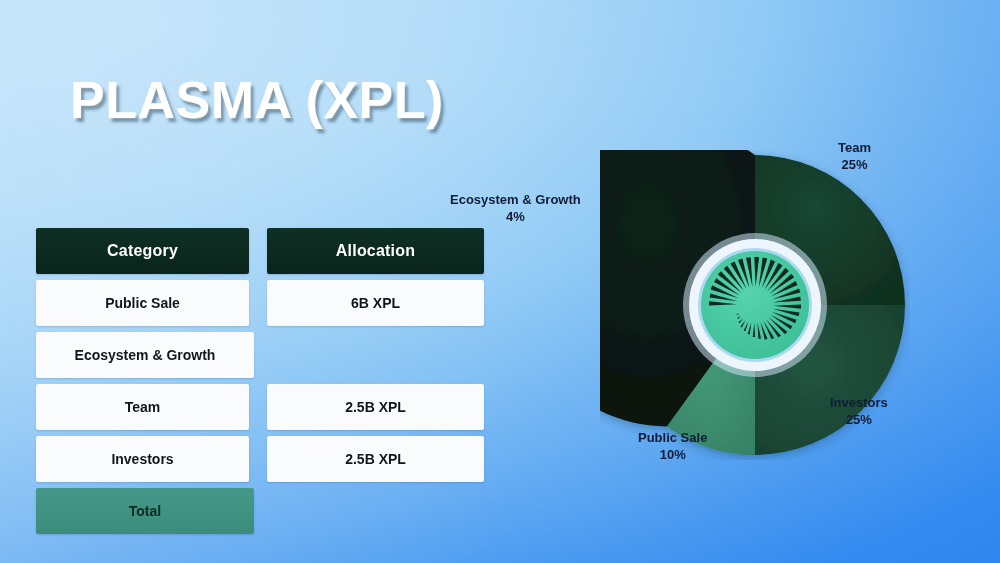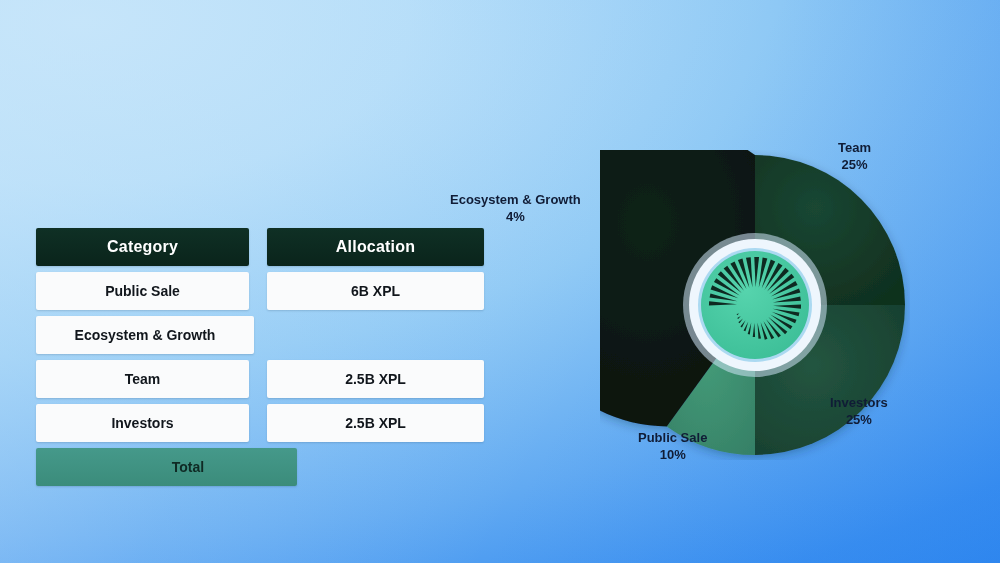--- a/index.html
+++ b/index.html
@@ -49,21 +49,21 @@
     width: 448px;
     z-index: 3;
   }
   .t-row {
     display: flex;
     gap: 8px;
     margin-bottom: 6px;
   }
   .t-row:last-child { margin-bottom: 0; }
   .t-cell {
-    height: 38px;
+    height: 46px;
     display: flex;
     align-items: center;
     justify-content: center;
     font-size: 14px;
     font-weight: bold;
     border-radius: 2px;
     box-shadow: 0 1px 2px rgba(20,50,80,0.18);
   }
   .t-cell.col-a { width: 218px; }
   .t-cell.col-b { width: 222px; margin-left: 10px; }
@@ -74,21 +74,20 @@
     font-size: 16px;
     letter-spacing: 0.2px;
   }
   .t-row.data .t-cell {
     background: #fafbfc;
     color: #11161c;
   }
   .t-row.total .t-cell {
     background: linear-gradient(180deg, #45998a 0%, #3b8c7b 100%);
     color: #0f2a24;
-    padding-left: 43px;
   }
 
   
   .chart-area {
     position: absolute;
     left: 560px;
     top: 100px;
     width: 430px;
     height: 420px;
     z-index: 2;
@@ -110,20 +109,21 @@
   .lbl-investors { left: 270px; top: 295px; }
   .lbl-public    { left:  78px; top: 330px; }
   .lbl-eco       { left: -110px; top:  92px; }
 </style>
 </head>
 <body>
 
 <div id="stage">
 
   <div class="title-block">
+    <div class="title-line">PLASMA (XPL)</div>
   </div>
 
   <div class="table-wrap">
     <div class="t-row header">
       <div class="t-cell col-a">Category</div>
       <div class="t-cell col-b">Allocation</div>
     </div>
 
     <div class="t-row data">
       <div class="t-cell col-a">Public Sale</div>

